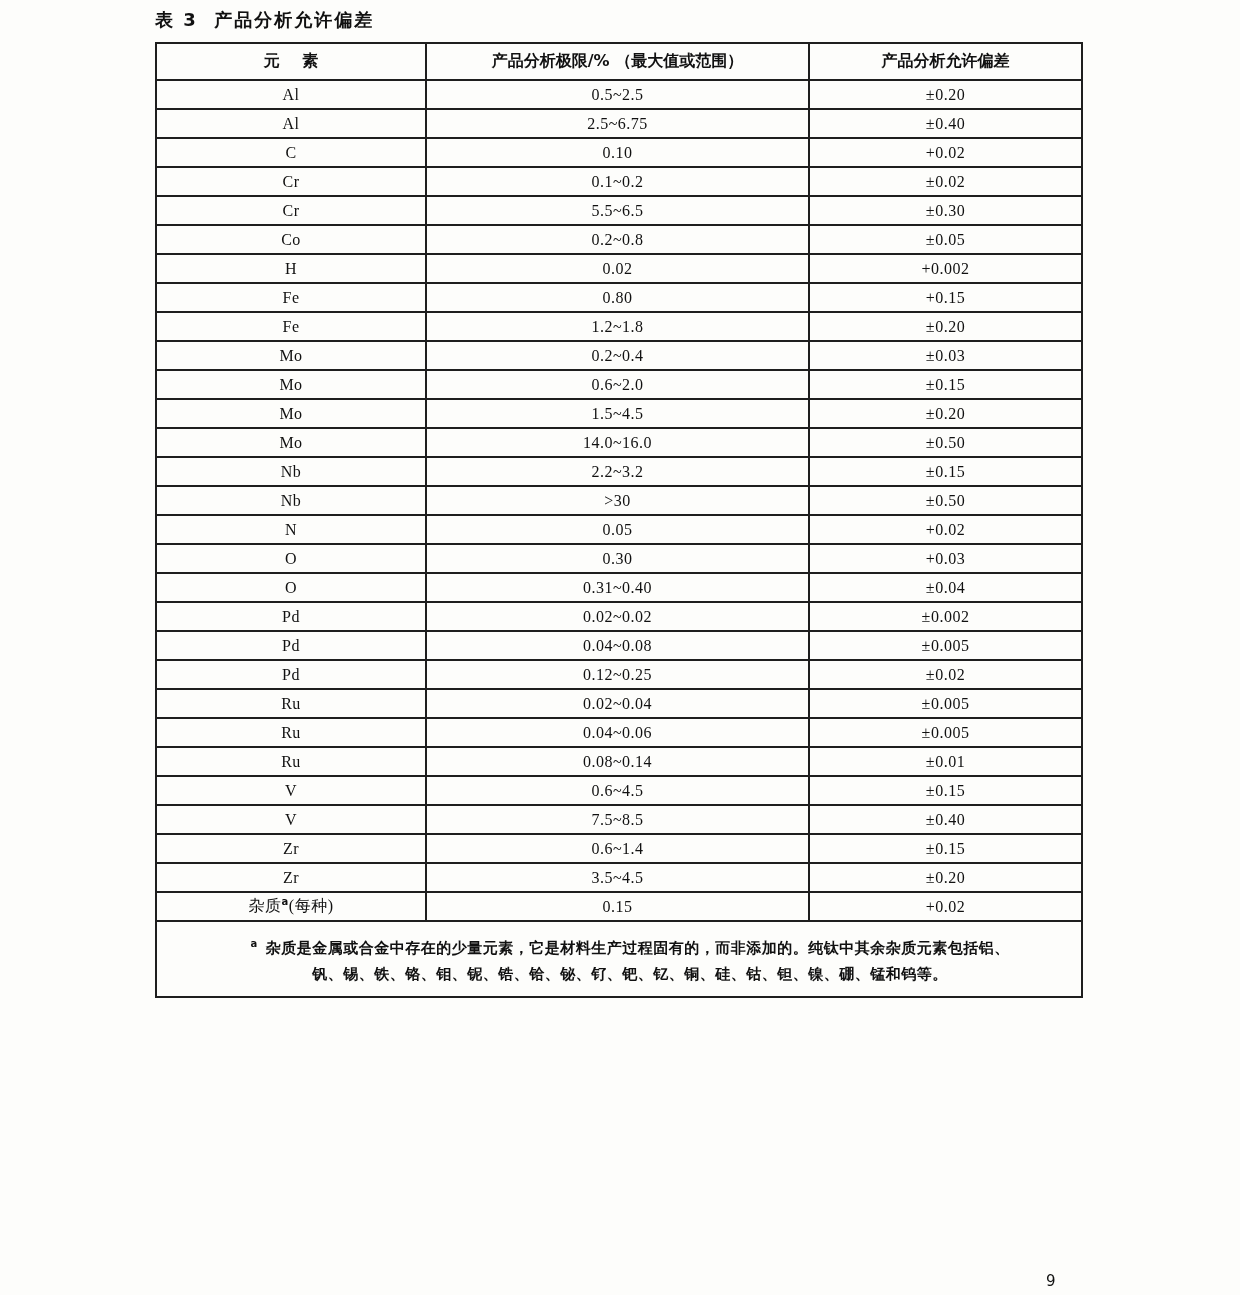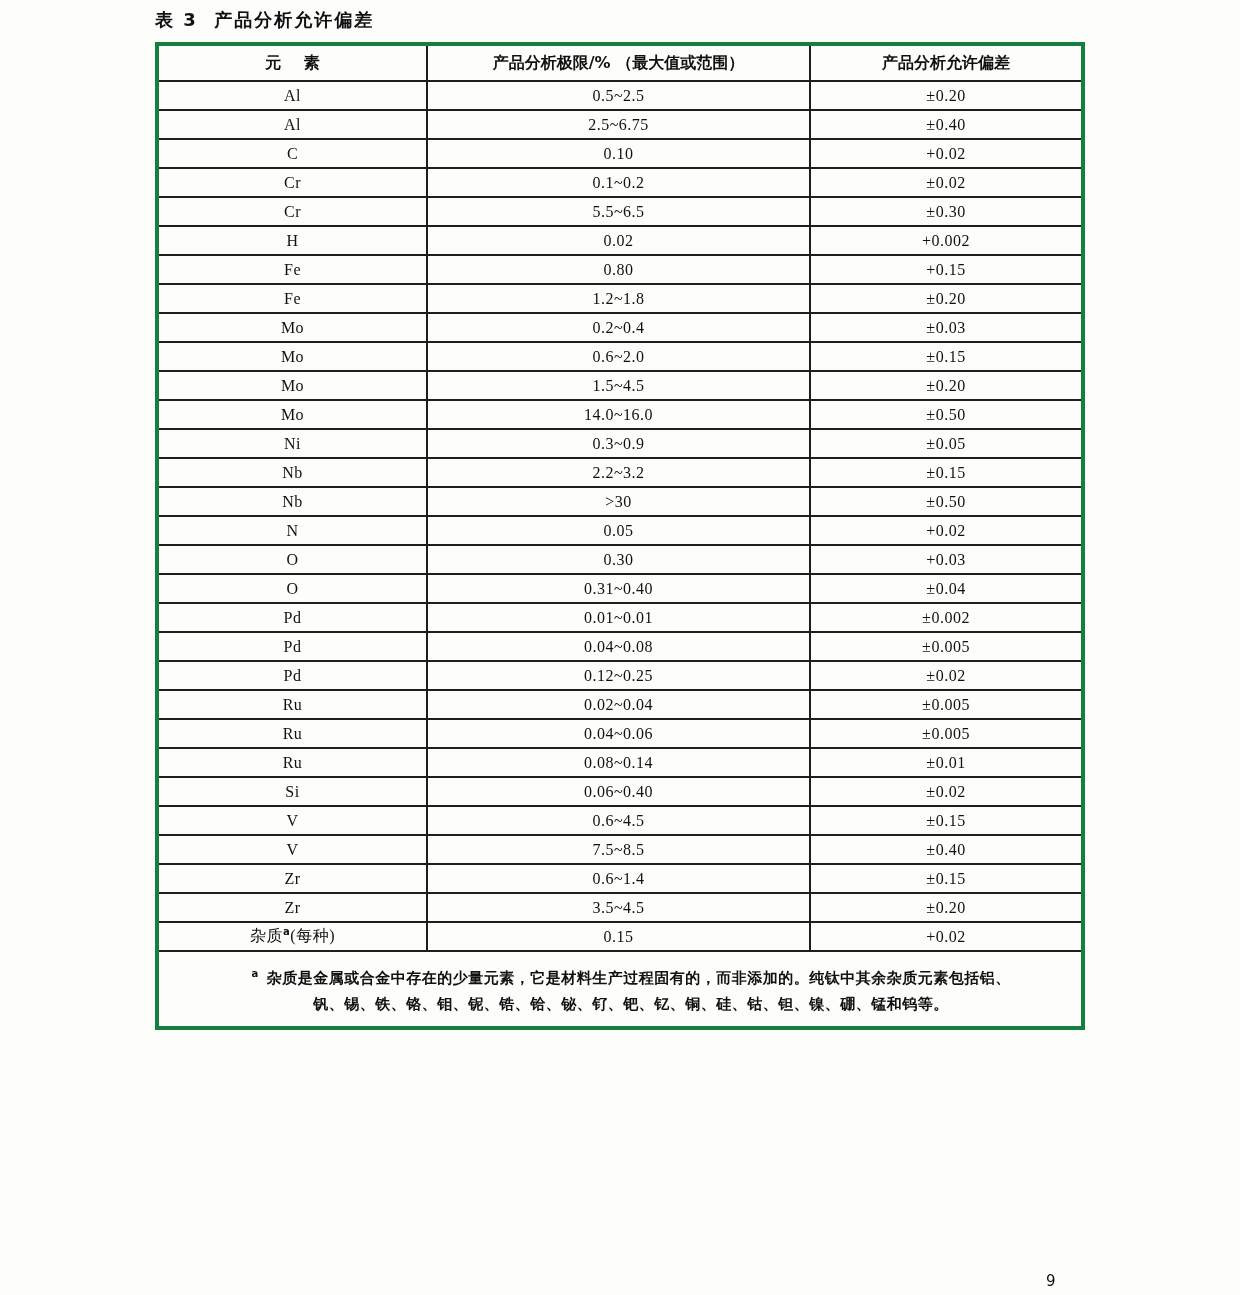--- a/index.html
+++ b/index.html
@@ -26,21 +26,21 @@
   .table-wrap {
     position: absolute;
     left: 155px;
     top: 42px;
     width: 926px;
   }
   table {
     width: 100%;
     border-collapse: collapse;
     table-layout: fixed;
-    border: 4px solid #15803d;
+    border: 1px solid #15803d;
   }
   col.c-element   { width: 270px; }
   col.c-limit     { width: 383px; }
   col.c-deviation { width: 273px; }
   th, td {
     border: 2px solid #1e1e1e;
     text-align: center;
     vertical-align: middle;
     padding: 0 4px;
   }
@@ -127,20 +127,25 @@
           <td class="el"><span>Cr</span></td>
           <td>0.1~0.2</td>
           <td>±0.02</td>
         </tr>
         <tr>
           <td class="el"><span>Cr</span></td>
           <td>5.5~6.5</td>
           <td>±0.30</td>
         </tr>
         <tr>
+          <td class="el"><span>Co</span></td>
+          <td>0.2~0.8</td>
+          <td>±0.05</td>
+        </tr>
+        <tr>
           <td class="el"><span>H</span></td>
           <td>0.02</td>
           <td>+0.002</td>
         </tr>
         <tr>
           <td class="el"><span>Fe</span></td>
           <td>0.80</td>
           <td>+0.15</td>
         </tr>
         <tr>
@@ -162,25 +167,20 @@
           <td class="el"><span>Mo</span></td>
           <td>1.5~4.5</td>
           <td>±0.20</td>
         </tr>
         <tr>
           <td class="el"><span>Mo</span></td>
           <td>14.0~16.0</td>
           <td>±0.50</td>
         </tr>
         <tr>
-          <td class="el"><span>Ni</span></td>
-          <td>0.3~0.9</td>
-          <td>±0.05</td>
-        </tr>
-        <tr>
           <td class="el"><span>Nb</span></td>
           <td>2.2~3.2</td>
           <td>±0.15</td>
         </tr>
         <tr>
           <td class="el"><span>Nb</span></td>
           <td>&gt;30</td>
           <td>±0.50</td>
         </tr>
         <tr>
@@ -193,21 +193,21 @@
           <td>0.30</td>
           <td>+0.03</td>
         </tr>
         <tr>
           <td class="el"><span>O</span></td>
           <td>0.31~0.40</td>
           <td>±0.04</td>
         </tr>
         <tr>
           <td class="el"><span>Pd</span></td>
-          <td>0.01~0.01</td>
+          <td>0.02~0.02</td>
           <td>±0.002</td>
         </tr>
         <tr>
           <td class="el"><span>Pd</span></td>
           <td>0.04~0.08</td>
           <td>±0.005</td>
         </tr>
         <tr>
           <td class="el"><span>Pd</span></td>
           <td>0.12~0.25</td>
@@ -220,25 +220,20 @@
         </tr>
         <tr>
           <td class="el"><span>Ru</span></td>
           <td>0.04~0.06</td>
           <td>±0.005</td>
         </tr>
         <tr>
           <td class="el"><span>Ru</span></td>
           <td>0.08~0.14</td>
           <td>±0.01</td>
-        </tr>
-        <tr>
-          <td class="el"><span>Si</span></td>
-          <td>0.06~0.40</td>
-          <td>±0.02</td>
         </tr>
         <tr>
           <td class="el"><span>V</span></td>
           <td>0.6~4.5</td>
           <td>±0.15</td>
         </tr>
         <tr>
           <td class="el"><span>V</span></td>
           <td>7.5~8.5</td>
           <td>±0.40</td>

